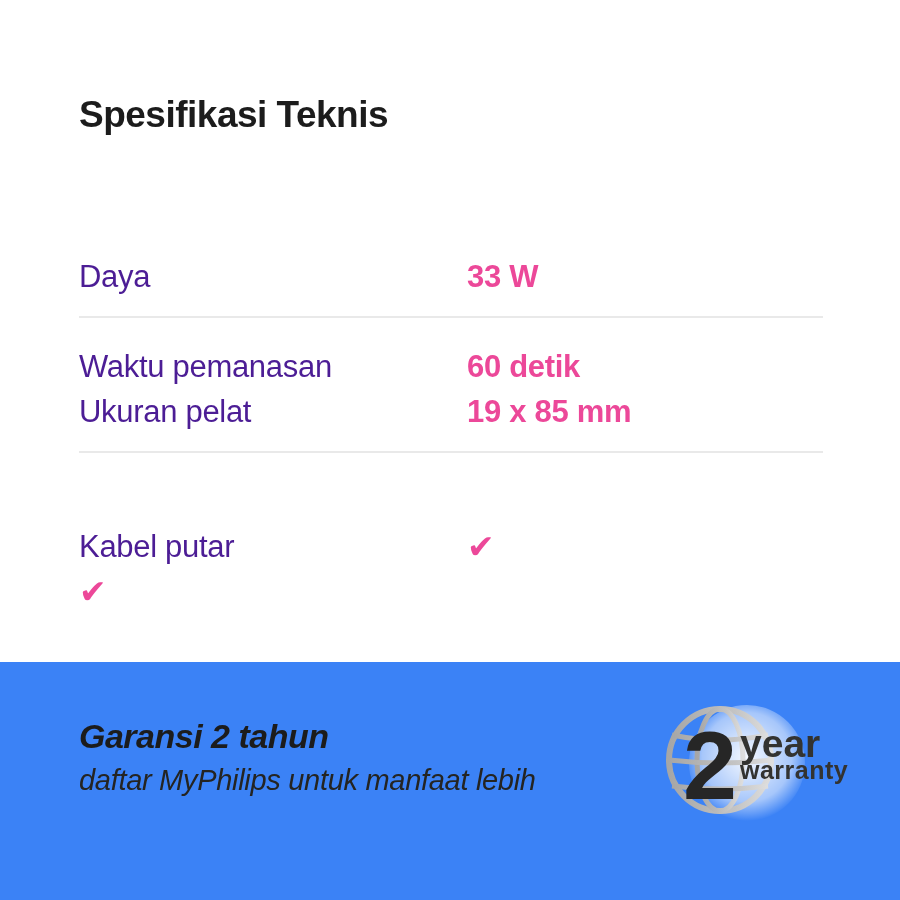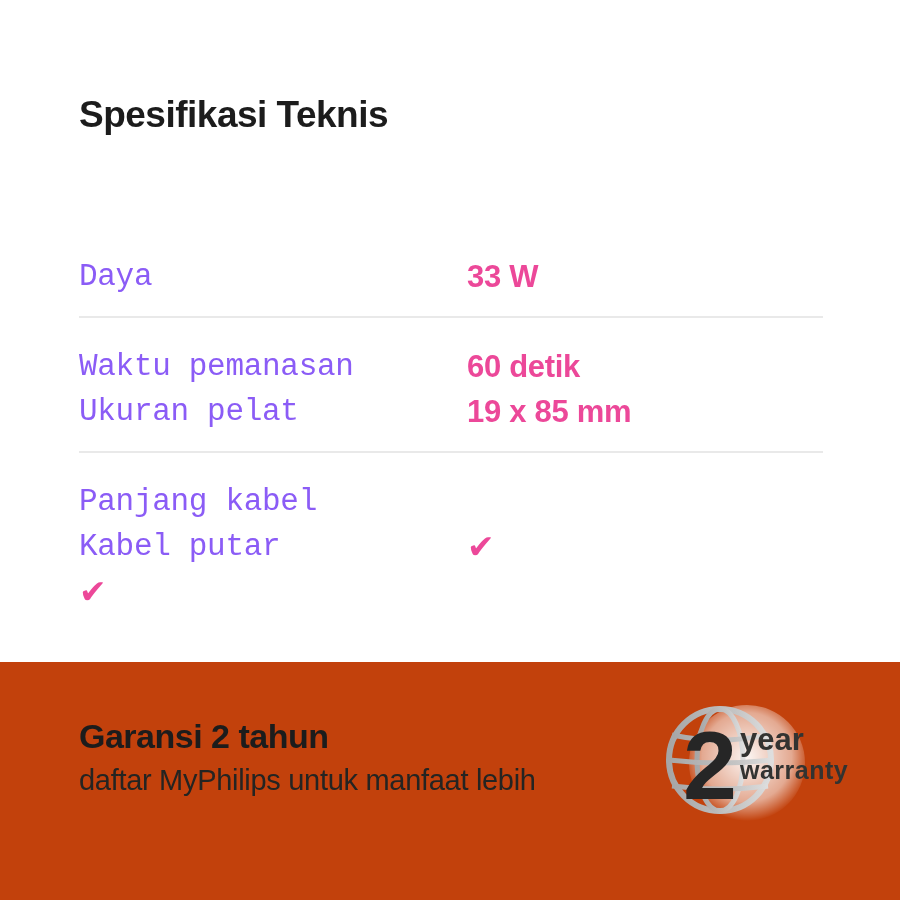--- a/index.html
+++ b/index.html
@@ -27,36 +27,37 @@
     left:79px; top:254px;
     width:744px;
   }
   .spec-row {
     display:flex;
     height:45px;
     line-height:45px;
     font-size:31px;
     letter-spacing:-0.3px;
   }
-  .spec-label { flex:0 0 388px; font-weight:normal; color:#8b5cf6;font-family:Liberation Mono, monospace; }
+  .spec-label { flex:0 0 388px; font-weight:normal; color:#4c1d95; }
   .spec-value { flex:1; font-weight:bold; color:#ec4899; }
   .spec-value.check { font-size:33px; }
   .divider {
     border:none;
     border-top:2px solid #e9e9e9;
     margin:17px 0 26px 0;
     width:744px;
   }
 
   .footer {
     position:absolute;
     left:0; right:0; bottom:0;
     height:238px;
-    background:#c2410c;
+    background:#3b82f6;
     padding:52px 0 0 79px;
+    font-style:italic;
   }
   .footer-title {
     font-size:34px; font-weight:bold;
     line-height:44px;
     letter-spacing:-0.5px;
     color:#1c1c1c;
   }
   .footer-sub {
     font-size:29px; font-weight:normal;
     line-height:40px;
@@ -74,21 +75,21 @@
   .badge-number {
     position:absolute;
     left:28px; top:17px;
     font-size:97px; font-weight:bold;
     line-height:1;
     color:#262626;
   }
   .badge-line1 {
     position:absolute;
     left:85px; top:22px;
-    font-size:31px; font-weight:bold;
+    font-size:39px; font-weight:bold;
     color:#333331;
   }
   .badge-line2 {
     position:absolute;
     left:85px; top:56px;
     font-size:25px; font-weight:bold;
     letter-spacing:0.5px;
     color:#333331;
   }
 </style>
@@ -108,21 +109,20 @@
       <div class="spec-row">
         <div class="spec-label">Waktu pemanasan</div>
         <div class="spec-value">60 detik</div>
       </div>
       <div class="spec-row">
         <div class="spec-label">Ukuran pelat</div>
         <div class="spec-value">19 x 85 mm</div>
       </div>
       <hr class="divider">
       <div class="spec-row">
-        <div class="spec-label">Panjang kabel</div>
       </div>
       <div class="spec-row">
         <div class="spec-label">Kabel putar</div>
         <div class="spec-value check">✔</div>
       </div>
       <div class="spec-row">
         <div class="spec-value check">✔</div>
       </div>
     </div>
 

